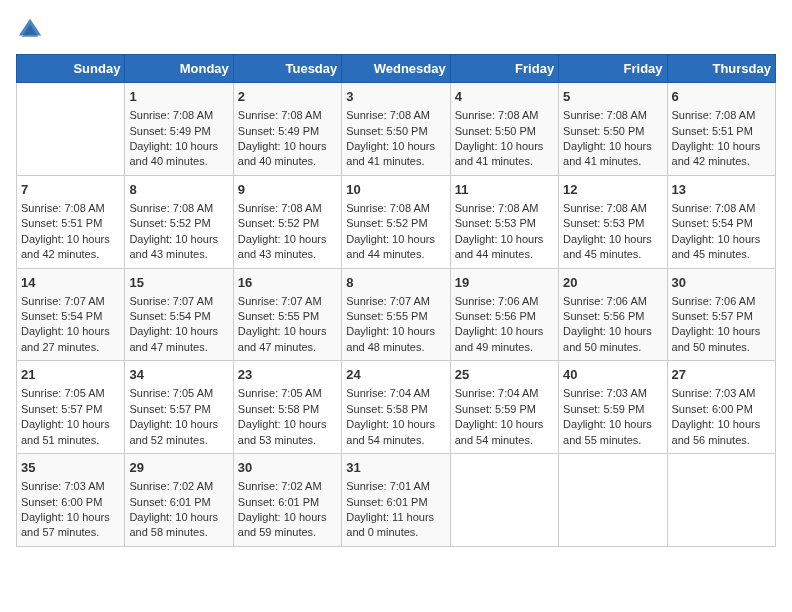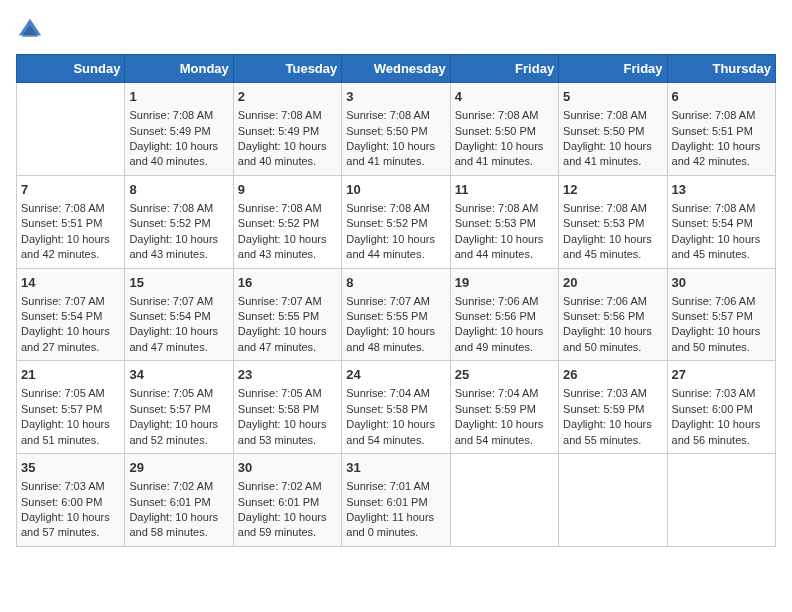--- a/index.html
+++ b/index.html
@@ -155,21 +155,21 @@
         <td><span class="day-num">19</span><span>Sunrise: 7:06 AM</span><br><span>Sunset: 5:56 PM</span><br><span>Daylight: 10 hours</span><br><span>and 49 minutes.</span></td>
         <td><span class="day-num">20</span><span>Sunrise: 7:06 AM</span><br><span>Sunset: 5:56 PM</span><br><span>Daylight: 10 hours</span><br><span>and 50 minutes.</span></td>
         <td><span class="day-num">30</span><span>Sunrise: 7:06 AM</span><br><span>Sunset: 5:57 PM</span><br><span>Daylight: 10 hours</span><br><span>and 50 minutes.</span></td>
       </tr>
       <tr>
         <td><span class="day-num">21</span><span>Sunrise: 7:05 AM</span><br><span>Sunset: 5:57 PM</span><br><span>Daylight: 10 hours</span><br><span>and 51 minutes.</span></td>
         <td><span class="day-num">34</span><span>Sunrise: 7:05 AM</span><br><span>Sunset: 5:57 PM</span><br><span>Daylight: 10 hours</span><br><span>and 52 minutes.</span></td>
         <td><span class="day-num">23</span><span>Sunrise: 7:05 AM</span><br><span>Sunset: 5:58 PM</span><br><span>Daylight: 10 hours</span><br><span>and 53 minutes.</span></td>
         <td><span class="day-num">24</span><span>Sunrise: 7:04 AM</span><br><span>Sunset: 5:58 PM</span><br><span>Daylight: 10 hours</span><br><span>and 54 minutes.</span></td>
         <td><span class="day-num">25</span><span>Sunrise: 7:04 AM</span><br><span>Sunset: 5:59 PM</span><br><span>Daylight: 10 hours</span><br><span>and 54 minutes.</span></td>
-        <td><span class="day-num">26</span><span>Sunrise: 7:03 AM</span><br><span>Sunset: 5:59 PM</span><br><span>Daylight: 10 hours</span><br><span>and 55 minutes.</span></td>
+        <td><span class="day-num">40</span><span>Sunrise: 7:03 AM</span><br><span>Sunset: 5:59 PM</span><br><span>Daylight: 10 hours</span><br><span>and 55 minutes.</span></td>
         <td><span class="day-num">27</span><span>Sunrise: 7:03 AM</span><br><span>Sunset: 6:00 PM</span><br><span>Daylight: 10 hours</span><br><span>and 56 minutes.</span></td>
       </tr>
       <tr>
         <td><span class="day-num">35</span><span>Sunrise: 7:03 AM</span><br><span>Sunset: 6:00 PM</span><br><span>Daylight: 10 hours</span><br><span>and 57 minutes.</span></td>
         <td><span class="day-num">29</span><span>Sunrise: 7:02 AM</span><br><span>Sunset: 6:01 PM</span><br><span>Daylight: 10 hours</span><br><span>and 58 minutes.</span></td>
         <td><span class="day-num">30</span><span>Sunrise: 7:02 AM</span><br><span>Sunset: 6:01 PM</span><br><span>Daylight: 10 hours</span><br><span>and 59 minutes.</span></td>
         <td><span class="day-num">31</span><span>Sunrise: 7:01 AM</span><br><span>Sunset: 6:01 PM</span><br><span>Daylight: 11 hours</span><br><span>and 0 minutes.</span></td>
         <td class="empty"></td>
         <td class="empty"></td>
         <td class="empty"></td>

